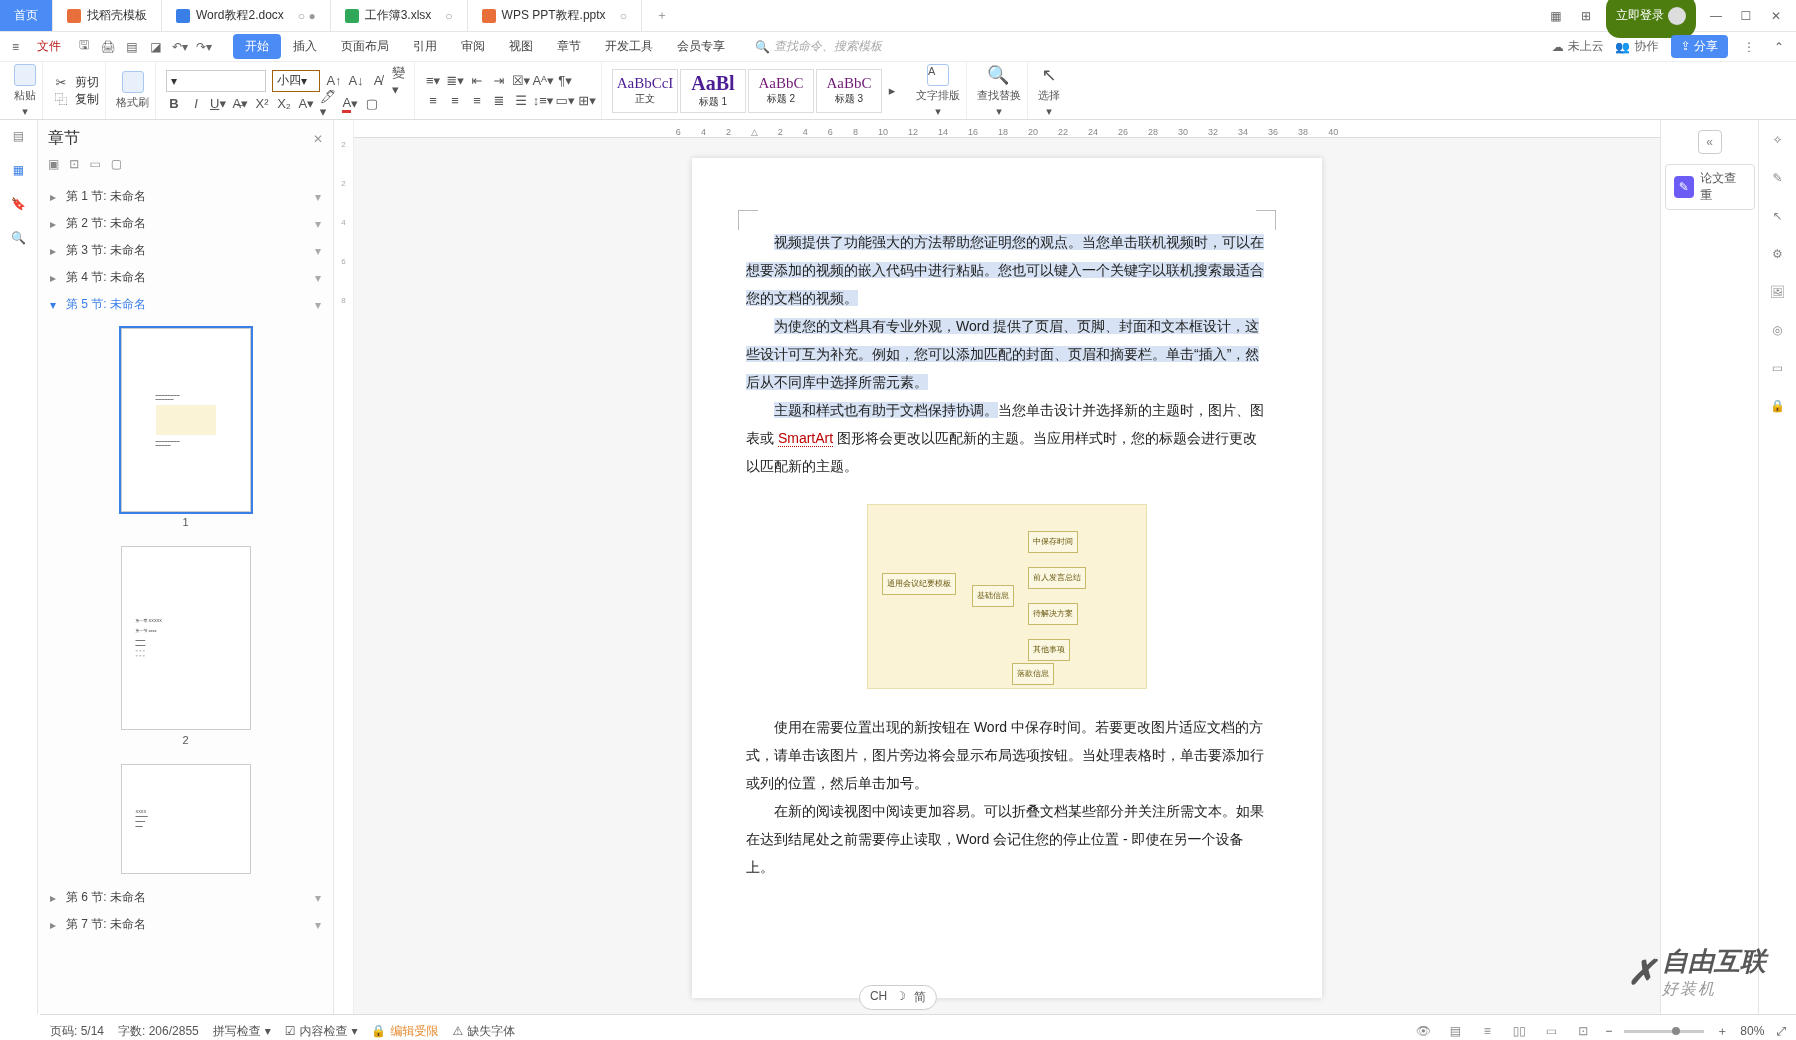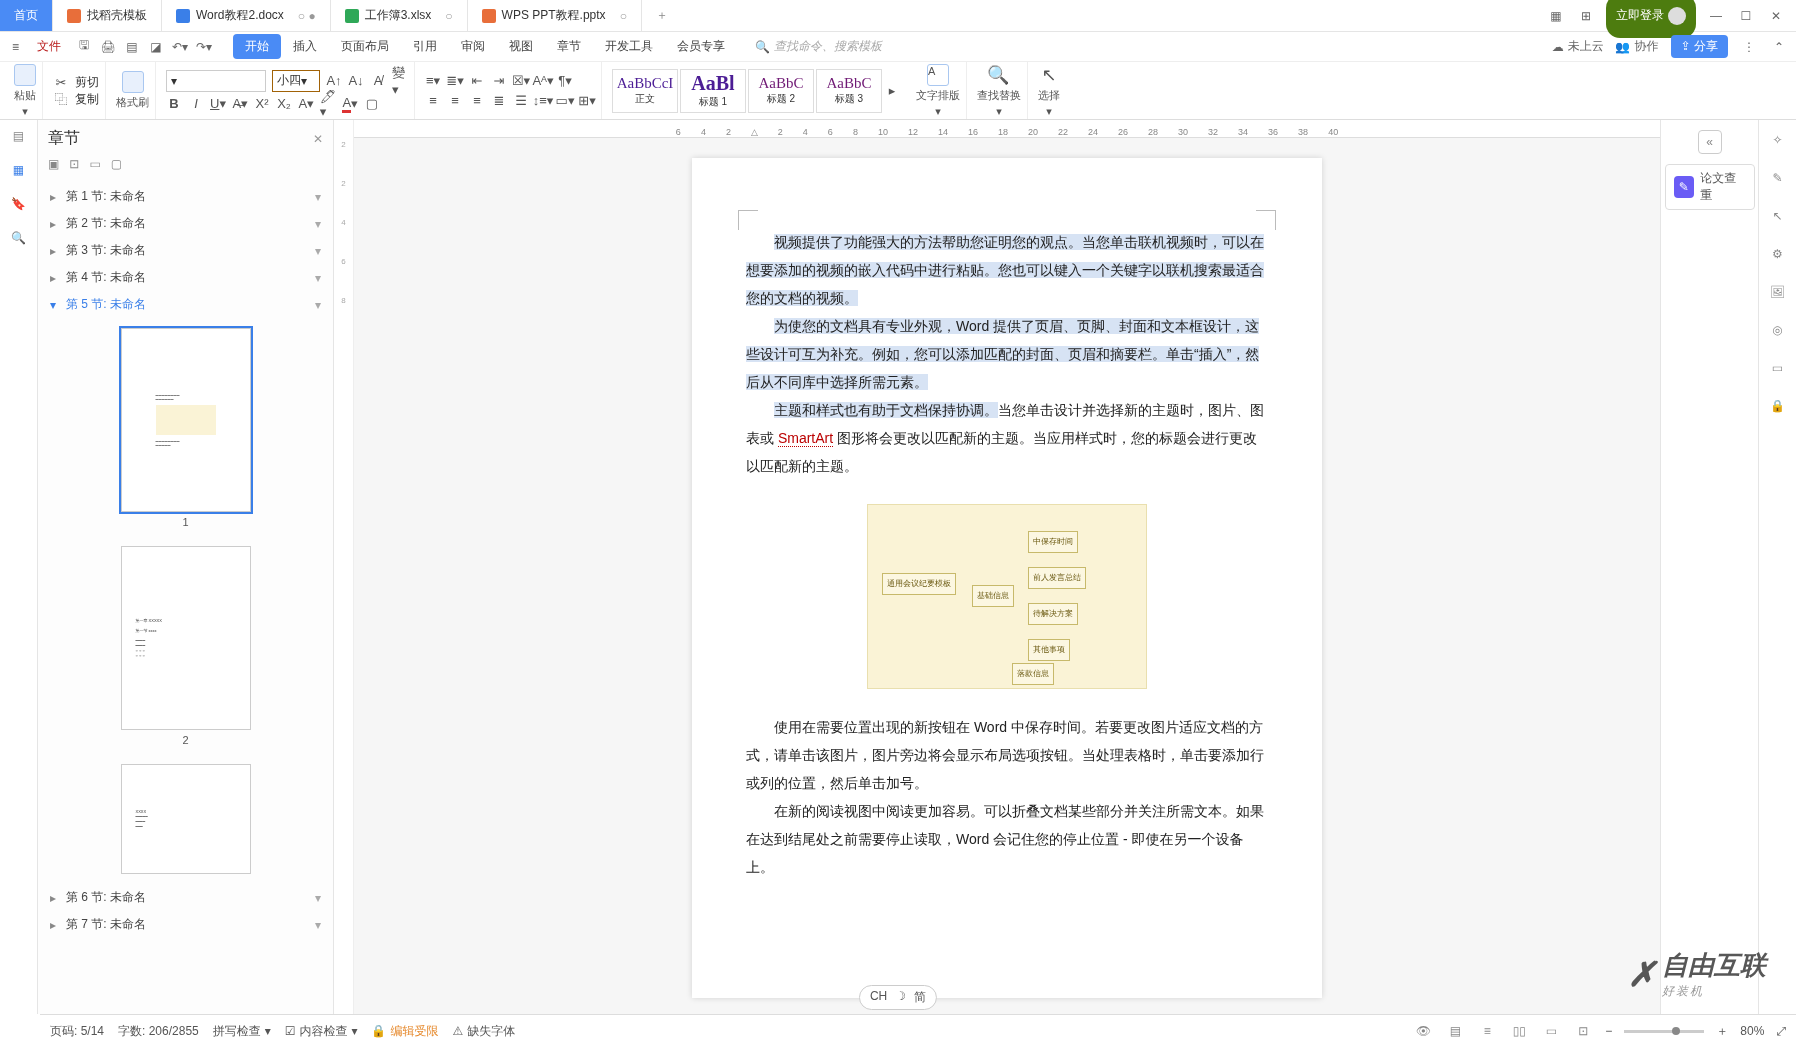--- a/index.html
+++ b/index.html
@@ -94,21 +94,21 @@
 .statusbar{height:26px;border-top:1px solid #ddd;display:flex;align-items:center;padding:16px 10px;gap:14px;font-size:12px;color:#555;margin-left:40px;}
 .sb-item{display:flex;align-items:center;gap:4px;}
 .sb-warn{color:#e68a2e;}
 .sb-right{margin-left:auto;display:flex;align-items:center;gap:12px;}
 .zoom-track{width:80px;height:3px;background:#ccc;position:relative;}
 .zoom-knob{position:absolute;width:8px;height:8px;background:#888;border-radius:50%;top:-3px;left:60%;}
 .ime{position:absolute;left:50%;bottom:30px;transform:translateX(-50%);border:1px solid #ccc;border-radius:14px;padding:3px 10px;display:flex;gap:8px;background:#fff;font-size:12px;color:#555;}
 
 .watermark{position:absolute;right:30px;bottom:40px;font-size:26px;font-weight:bold;font-style:italic;color:#3a3a3a;display:flex;align-items:center;gap:6px;opacity:.85;}
 .watermark .x{font-size:34px;}
-.watermark .sub{font-size:12px;font-weight:normal;color:#888;display:block;letter-spacing:2px;}
+.watermark .sub{font-size:16px;font-weight:normal;color:#888;display:block;letter-spacing:2px;}
 </style>
 </head>
 <body>
 
 <div class="titlebar">
   <div class="tab home">
       <span>首页</span>
     </div>
   <div class="tab">
       <span class="tab-icon ic-orange"></span>

